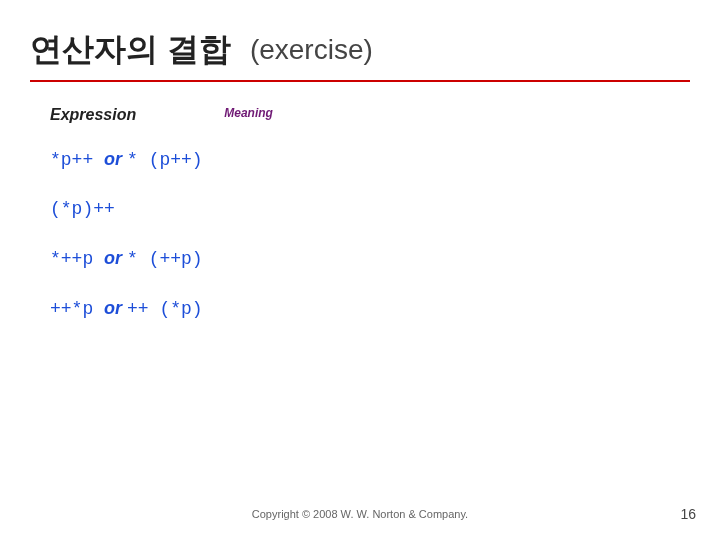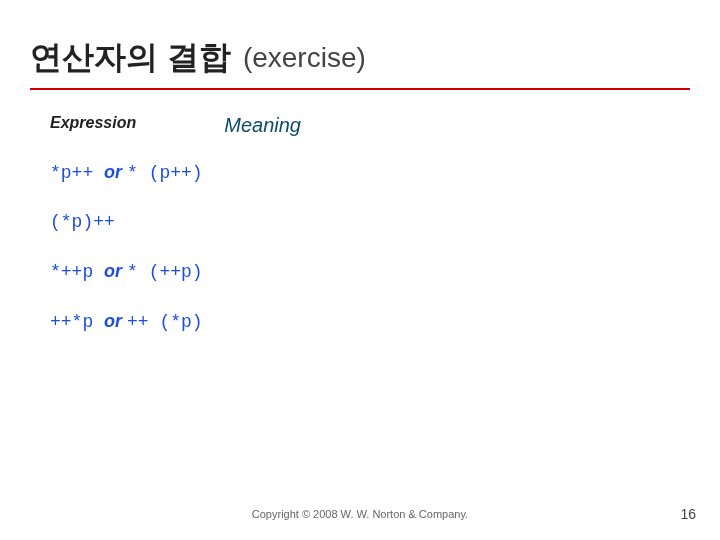--- a/index.html
+++ b/index.html
@@ -15,21 +15,21 @@
       font-family: Arial, sans-serif;
       position: relative;
       overflow: hidden;
     }
 
     .slide-container {
       width: 720px;
       height: 540px;
       background: #ffffff;
       position: relative;
-      padding: 36px 30px;
+      padding: 28px 30px;
     }
 
     .title-section {
       display: flex;
       align-items: center;
       border-bottom: 2px solid #cc0000;
       padding-bottom: 8px;
       margin-bottom: 14px;
     }
 
@@ -39,44 +39,45 @@
       color: #222222;
       margin-right: 12px;
       font-family: 'Malgun Gothic', 'Apple SD Gothic Neo', Arial, sans-serif;
     }
 
     .title-english {
       font-size: 28px;
       font-weight: normal;
       color: #444444;
       font-family: Arial, sans-serif;
+      margin-left: 7px;
     }
 
     .content-area {
       padding: 10px 20px;
     }
 
     .table-header {
       display: flex;
       gap: 88px;
       margin-bottom: 12px;
     }
 
     .col-expression {
       font-size: 16px;
       font-style: italic;
       color: #222222;
       font-weight: bold;
     }
 
     .col-meaning {
-      font-size: 20px;
+      font-size: 12px;
       font-style: italic;
-      color: #0c4a6e;
-      font-weight: normal;
+      color: #701a75;
+      font-weight: bold;
     }
 
     .expression-row {
       margin: 22px 0;
       font-size: 18px;
       color: #1d4ed8;
       font-family: 'Courier New', Courier, monospace;
       line-height: 1.5;
     }
 

